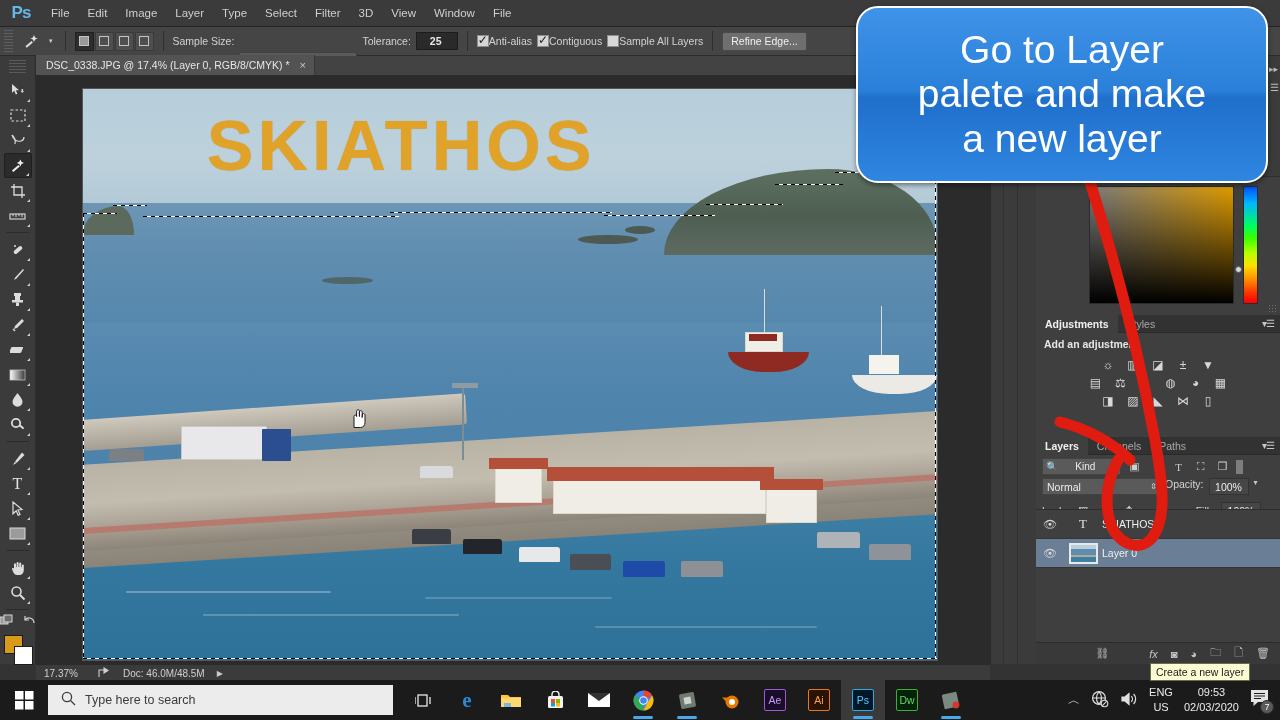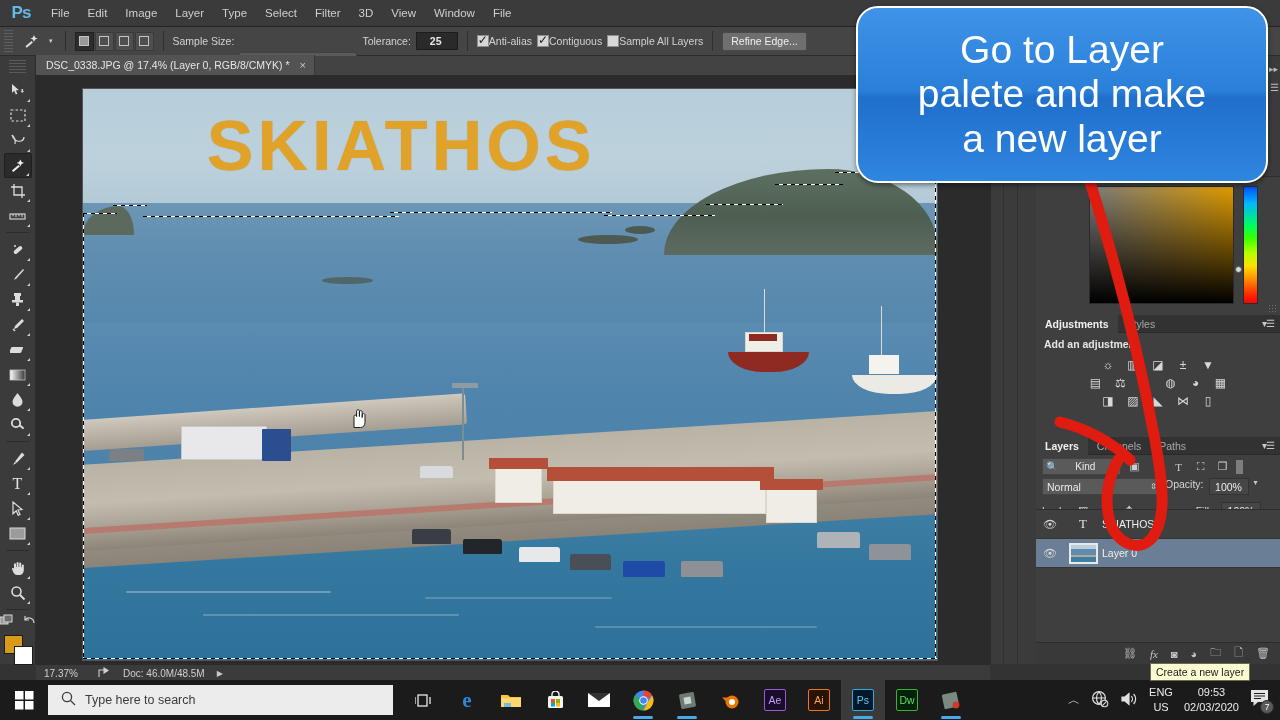--- a/index.html
+++ b/index.html
@@ -663,21 +663,21 @@
           <span class="eye">👁</span>
           <span class="lthumb-i">
               <span class="thumbimg"></span>
             </span>
           <span class="lname">Layer 0</span>
         </div>
       </div>
 
       <div class="panel-foot">
         <span class="footico">⛓</span>
-        <span class="footico" style="font-family:Liberation Serif, serif;font-style:italic;">fx</span>
+        <span class="footico" style="font-family:Liberation Sans, sans-serif;font-style:italic;margin-left:27px;">fx</span>
         <span class="footico">◙</span>
         <span class="footico">◕</span>
         <span class="footico">🗀</span>
         <span class="footico">🗋</span>
         <span class="footico">🗑</span>
       </div>
     </div>
   </div>
 
   <div class="tooltip">Create a new layer</div>

